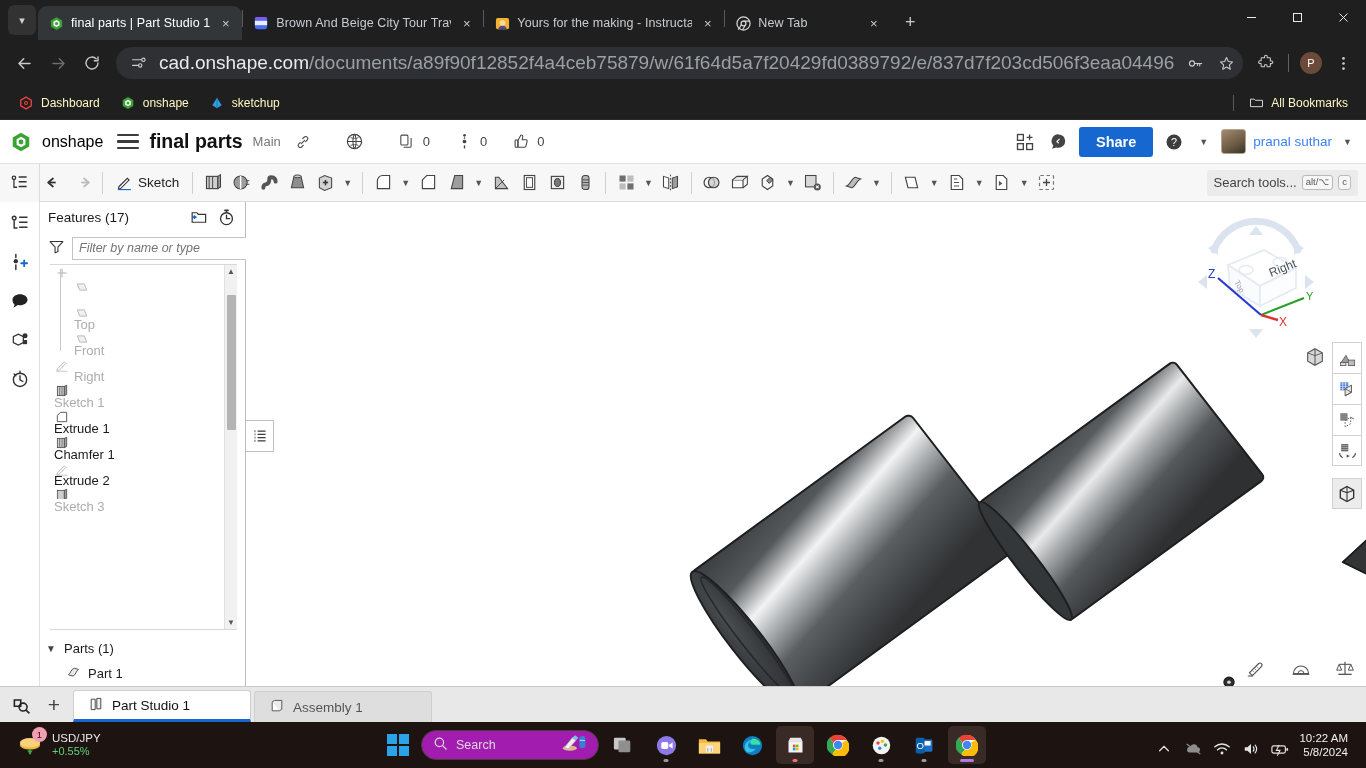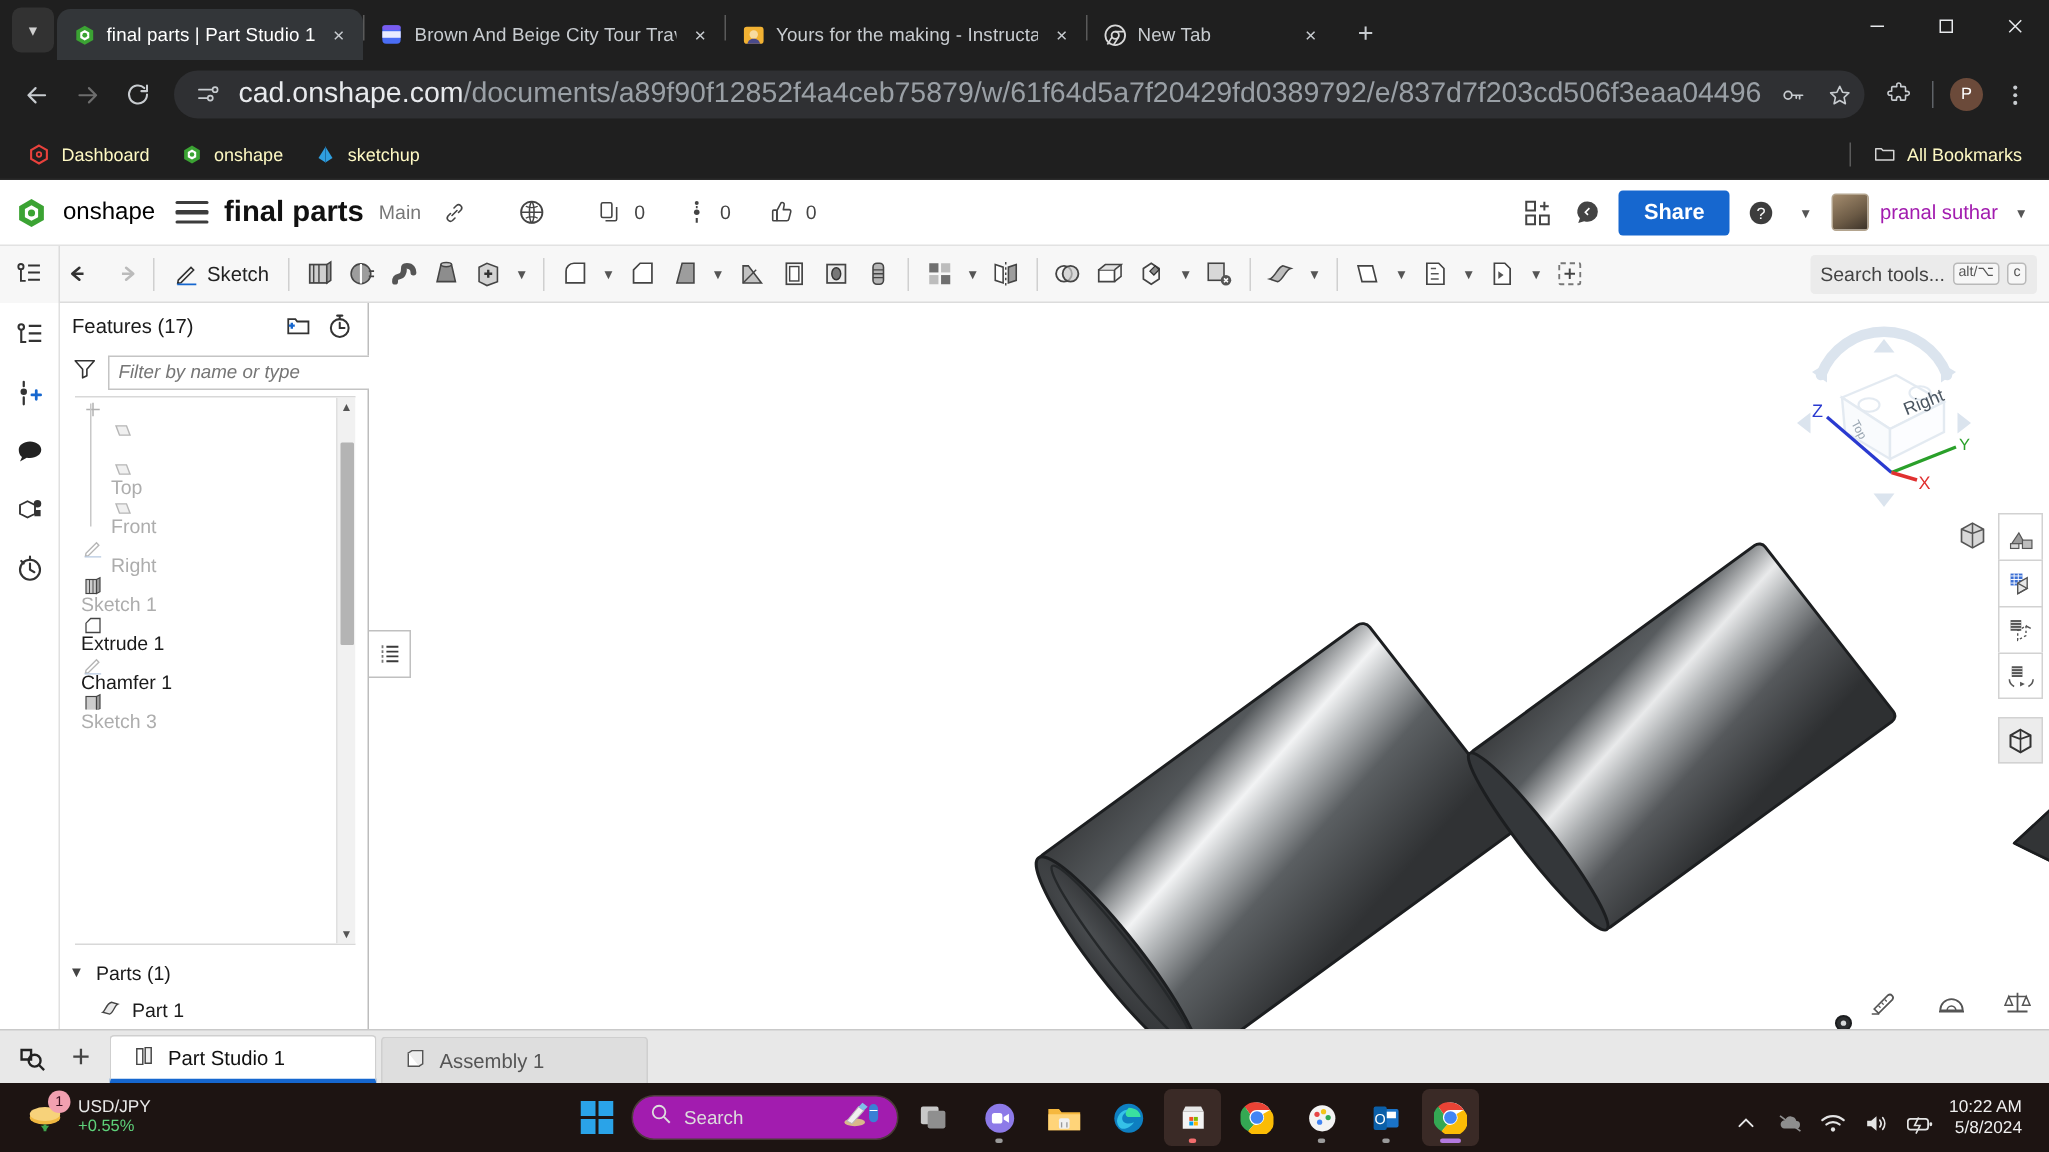--- a/index.html
+++ b/index.html
@@ -131,21 +131,21 @@
   .share-btn {
     background: #1667cf; color: #fff; font-size: 14.5px; font-weight: bold;
     padding: 7px 17px; border-radius: 3px; border: none; cursor: pointer;
   }
   .user-chip { display: flex; align-items: center; gap: 7px; cursor: pointer; }
   .user-av {
     width: 25px; height: 25px; border-radius: 3px;
     background: linear-gradient(150deg,#a38b6d,#6b5a45 60%,#3b3228);
     border: 1px solid #b4a58f;
   }
-  .user-name { font-size: 13.5px; color: #a21caf; }
+  .user-name { font-size: 13.5px; color: #3b82f6; }
 
   .os-toolbar {
     height: 38px; display: flex; align-items: center; background: #f7f7f7;
     border-bottom: 1px solid #dcdcdc; padding-left: 0;
   }
   .tt-left {
     width: 40px; height: 38px; display: flex; align-items: center;
     justify-content: center; border-right: 1px solid #dcdcdc; background: #f7f7f7;
   }
   .tb-sep { width: 1px; height: 22px; background: #d0d0d0; margin: 0 6px; }
@@ -913,20 +913,30 @@
             </span>
             <span>Extrude 1</span>
           </div>
           <div class="node">
             <span class="nic">
               <svg width="14" height="14" viewBox="0 0 18 18">
                   <path d="M3 15V7l4-4h8v12z" fill="#fff" stroke="#444" stroke-width="1.1"></path>
                 </svg>
             </span>
             <span>Chamfer 1</span>
+          </div>
+          <div class="node">
+            <span class="nic">
+              <svg width="14" height="14" viewBox="0 0 18 18">
+                  <rect x="3" y="3" width="9" height="12" fill="#cdcdcd" stroke="#444" stroke-width="1"></rect>
+                  <path d="M6 3v12M9 3v12" stroke="#444" stroke-width=".8"></path>
+                  <path d="M12 3l3-1.5v12L12 15z" fill="#9d9d9d" stroke="#444" stroke-width="1"></path>
+                </svg>
+            </span>
+            <span>Extrude 2</span>
           </div>
           <div class="node dim">
             <span class="nic">
               <svg width="14" height="14" viewBox="0 0 18 18">
                   <path d="M3 14 12 5l2 2-9 9-2.5.5z" fill="none" stroke="#b6b6b6" stroke-width="1.2"></path>
                   <path d="M2 17h14" stroke="#b6c8e0" stroke-width="1.2"></path>
                 </svg>
             </span>
             <span>Sketch 3</span>
           </div>

